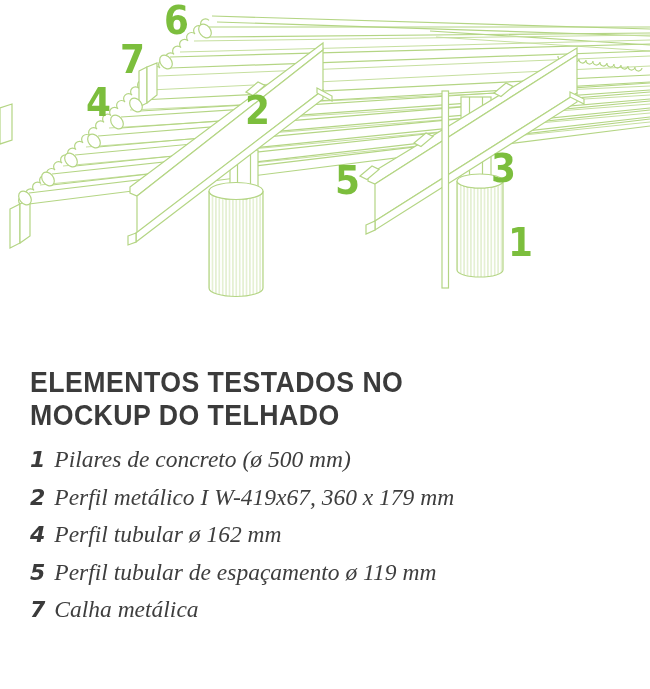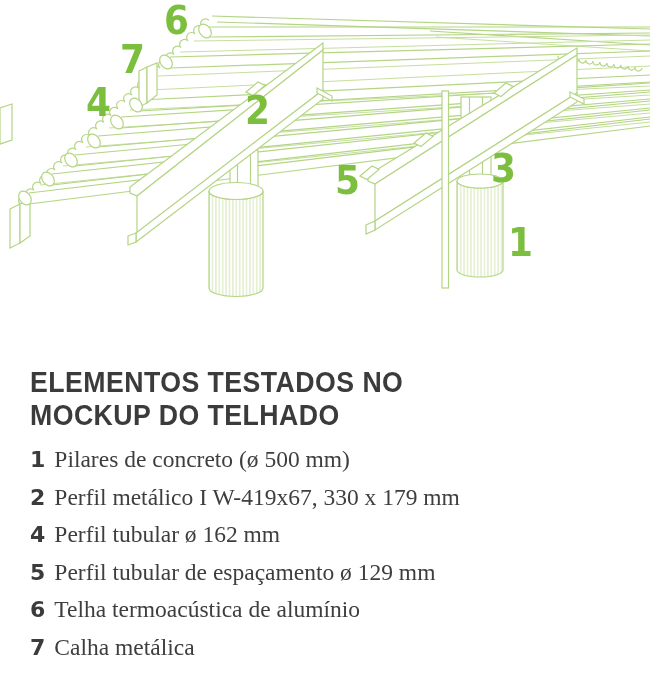--- a/index.html
+++ b/index.html
@@ -9,21 +9,21 @@
   .diagram svg{display:block;}
   .callout{position:absolute;font-family:"DejaVu Sans",sans-serif;font-weight:bold;
            font-size:39px;line-height:1;color:#7cbe3d;transform:scaleX(.92);
            transform-origin:left top;}
   .legend{position:absolute;left:30px;top:366px;width:600px;color:#3c3c3c;}
   .legend-title{font-family:"Liberation Sans",sans-serif;font-weight:bold;
                 font-size:29px;line-height:33px;color:#3b3b3b;
                 transform:scaleX(.92);transform-origin:left top;letter-spacing:.5px;}
   .legend-list{margin-top:9px;}
   .legend-item{font-family:"Liberation Serif",serif;font-size:23.5px;line-height:36.5px;
-               color:#3e3e3e;white-space:nowrap;}
+               color:#3e3e3e;white-space:nowrap;font-style:italic;}
   .legend-item .num{font-family:"DejaVu Sans",sans-serif;font-weight:bold;
                     font-size:22px;color:#3b3b3b;margin-right:9px;}
   
   .l{fill:none;stroke:#b4d584;stroke-width:1.2;}
   .l2{fill:none;stroke:#c6df9f;stroke-width:1;}
   .w{fill:#ffffff;stroke:#b4d584;stroke-width:1.2;}
   .h{fill:url(#hatch);stroke:#b4d584;stroke-width:1.2;}
 </style>
 </head>
 <body>
@@ -157,21 +157,20 @@
     <div class="callout" style="left:508px;top:223px">1</div>
   </div>
 
   <div class="legend">
     <div class="legend-title">
       <div>ELEMENTOS TESTADOS NO</div>
       <div>MOCKUP DO TELHADO</div>
     </div>
     <div class="legend-list">
       <div class="legend-item"><span class="num">1</span><span>Pilares de concreto (ø 500 mm)</span></div>
-      <div class="legend-item"><span class="num">2</span><span>Perfil metálico I W-419x67, 330 x 179 mm</span></div>
+      <div class="legend-item"><span class="num">2</span><span>Perfil metálico I W-419x67, 360 x 179 mm</span></div>
       <div class="legend-item"><span class="num">4</span><span>Perfil tubular ø 162 mm</span></div>
-      <div class="legend-item"><span class="num">5</span><span>Perfil tubular de espaçamento ø 129 mm</span></div>
-      <div class="legend-item"><span class="num">6</span><span>Telha termoacústica de alumínio</span></div>
+      <div class="legend-item"><span class="num">5</span><span>Perfil tubular de espaçamento ø 119 mm</span></div>
       <div class="legend-item"><span class="num">7</span><span>Calha metálica</span></div>
     </div>
   </div>
 
 </div>
 
 </body></html>

